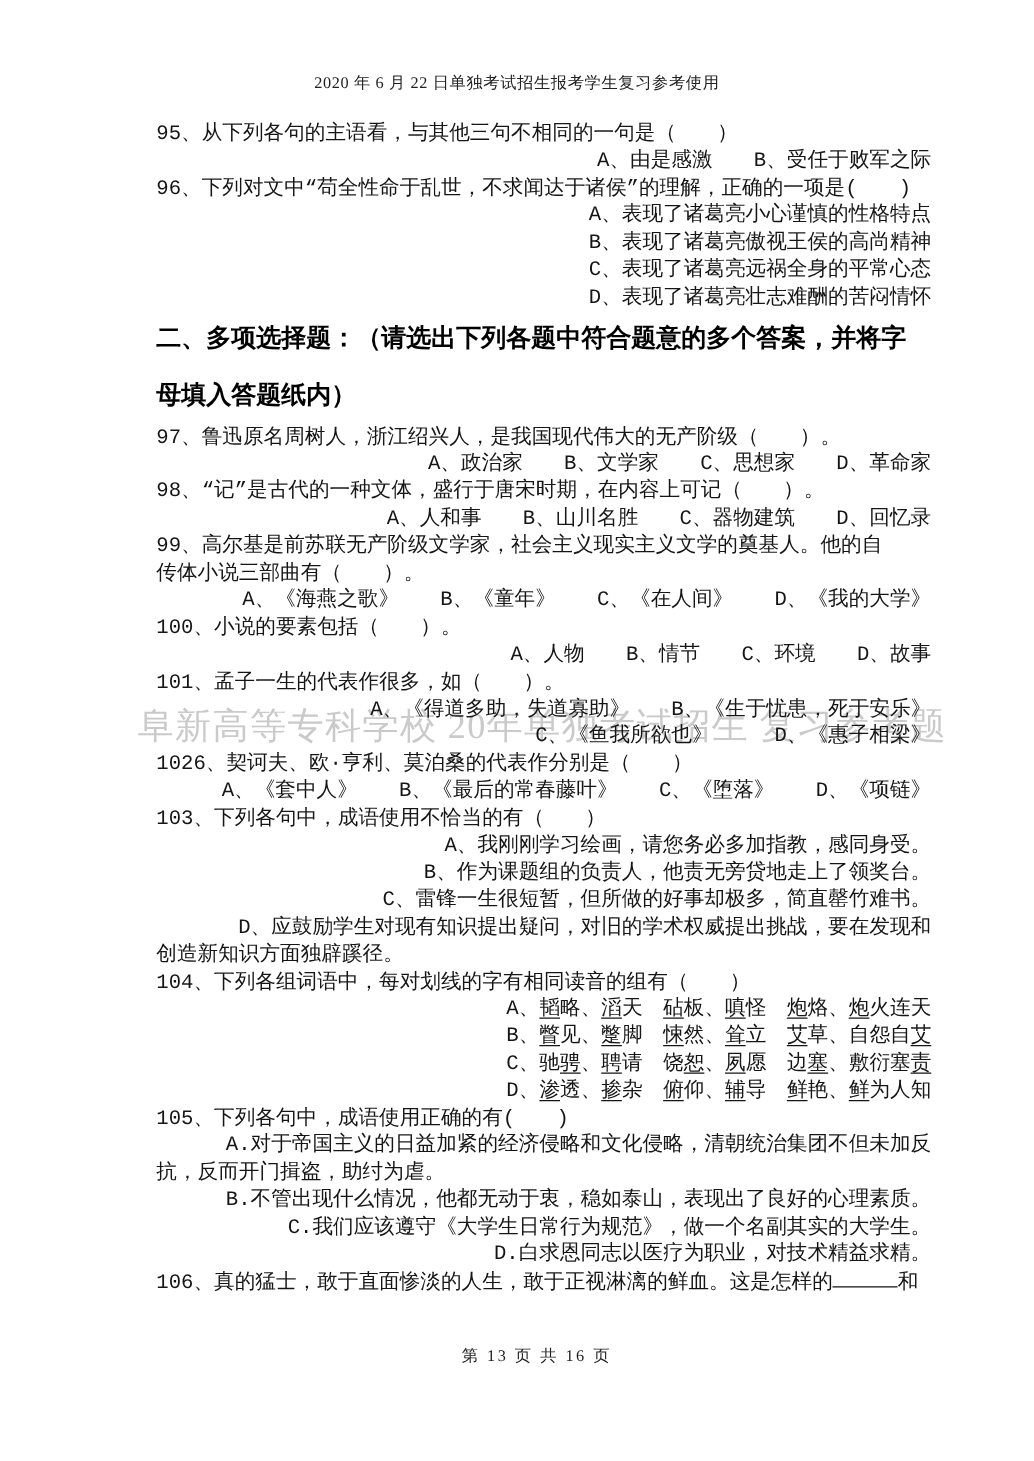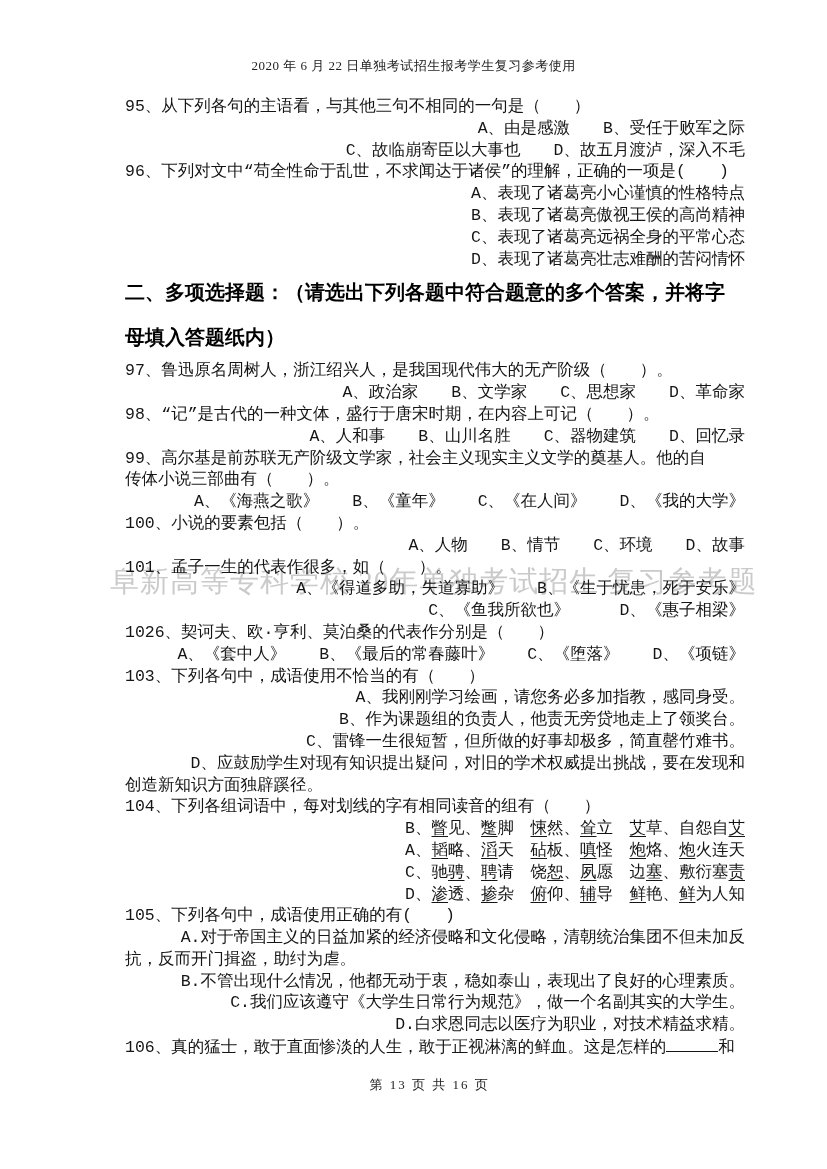--- a/index.html
+++ b/index.html
@@ -50,21 +50,20 @@
 </style>
 </head>
 <body>
 
 <div class="page">
   <div class="header">2020 年 6 月 22 日单独考试招生报考学生复习参考使用</div>
   <div class="watermark">阜新高等专科学校 20年单独考试招生 复习参考题</div>
   <div class="content" id="content">
       <div class="line q">95、从下列各句的主语看，与其他三句不相同的一句是（　　）</div>
       <div class="line opt">A、由是感激　　B、受任于败军之际</div>
-      <div class="line opt">C、故临崩寄臣以大事也　　D、故五月渡泸，深入不毛</div>
       <div class="line q">96、下列对文中“苟全性命于乱世，不求闻达于诸侯”的理解，正确的一项是(　　)</div>
       <div class="line opt">A、表现了诸葛亮小心谨慎的性格特点</div>
       <div class="line opt">B、表现了诸葛亮傲视王侯的高尚精神</div>
       <div class="line opt">C、表现了诸葛亮远祸全身的平常心态</div>
       <div class="line opt">D、表现了诸葛亮壮志难酬的苦闷情怀</div>
       <div class="line sec">二、多项选择题：（请选出下列各题中符合题意的多个答案，并将字</div>
       <div class="line sec">母填入答题纸内）</div>
       <div class="line q">97、鲁迅原名周树人，浙江绍兴人，是我国现代伟大的无产阶级（　　）。</div>
       <div class="line opt">A、政治家　　B、文学家　　C、思想家　　D、革命家</div>
       <div class="line q">98、“记”是古代的一种文体，盛行于唐宋时期，在内容上可记（　　）。</div>
@@ -79,22 +78,22 @@
       <div class="line opt">C、《鱼我所欲也》　　　D、《惠子相梁》</div>
       <div class="line q">1026、契诃夫、欧·亨利、莫泊桑的代表作分别是（　　）</div>
       <div class="line opt">A、《套中人》　　B、《最后的常春藤叶》　　C、《堕落》　　D、《项链》</div>
       <div class="line q">103、下列各句中，成语使用不恰当的有（　　）</div>
       <div class="line opt">A、我刚刚学习绘画，请您务必多加指教，感同身受。</div>
       <div class="line opt">B、作为课题组的负责人，他责无旁贷地走上了领奖台。</div>
       <div class="line opt">C、雷锋一生很短暂，但所做的好事却极多，简直罄竹难书。</div>
       <div class="line opt">D、应鼓励学生对现有知识提出疑问，对旧的学术权威提出挑战，要在发现和</div>
       <div class="line q">创造新知识方面独辟蹊径。</div>
       <div class="line q">104、下列各组词语中，每对划线的字有相同读音的组有（　　）</div>
+      <div class="line opt"><span>A、</span><u>韬</u><span>略、</span><u>滔</u><span>天　</span><u>砧</u><span>板、</span><u>嗔</u><span>怪　</span><u>炮</u><span>烙、</span><u>炮</u><span>火连天</span></div>
       <div class="line opt"><span>B、</span><u>瞥</u><span>见、</span><u>蹩</u><span>脚　</span><u>悚</u><span>然、</span><u>耸</u><span>立　</span><u>艾</u><span>草、自怨自</span><u>艾</u></div>
-      <div class="line opt"><span>A、</span><u>韬</u><span>略、</span><u>滔</u><span>天　</span><u>砧</u><span>板、</span><u>嗔</u><span>怪　</span><u>炮</u><span>烙、</span><u>炮</u><span>火连天</span></div>
       <div class="line opt"><span>C、驰</span><u>骋</u><span>、</span><u>聘</u><span>请　饶</span><u>恕</u><span>、</span><u>夙</u><span>愿　边</span><u>塞</u><span>、敷衍塞</span><u>责</u></div>
       <div class="line opt"><span>D、</span><u>渗</u><span>透、</span><u>掺</u><span>杂　</span><u>俯</u><span>仰、</span><u>辅</u><span>导　</span><u>鲜</u><span>艳、</span><u>鲜</u><span>为人知</span></div>
       <div class="line q">105、下列各句中，成语使用正确的有(　　)</div>
       <div class="line opt">A.对于帝国主义的日益加紧的经济侵略和文化侵略，清朝统治集团不但未加反</div>
       <div class="line q">抗，反而开门揖盗，助纣为虐。</div>
       <div class="line opt">B.不管出现什么情况，他都无动于衷，稳如泰山，表现出了良好的心理素质。</div>
       <div class="line opt">C.我们应该遵守《大学生日常行为规范》，做一个名副其实的大学生。</div>
       <div class="line opt">D.白求恩同志以医疗为职业，对技术精益求精。</div>
       <div class="line q"><span>106、真的猛士，敢于直面惨淡的人生，敢于正视淋漓的鲜血。这是怎样的</span><span class="blank"></span><span>和</span></div>
     </div>

